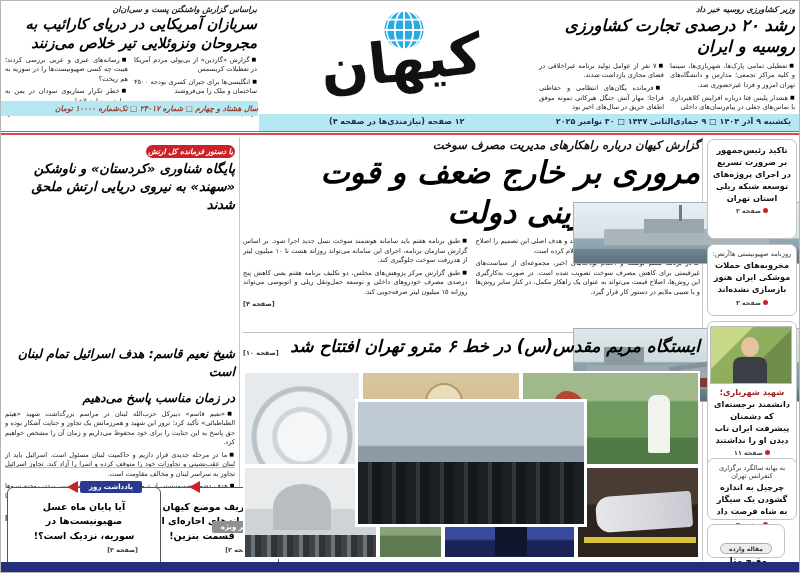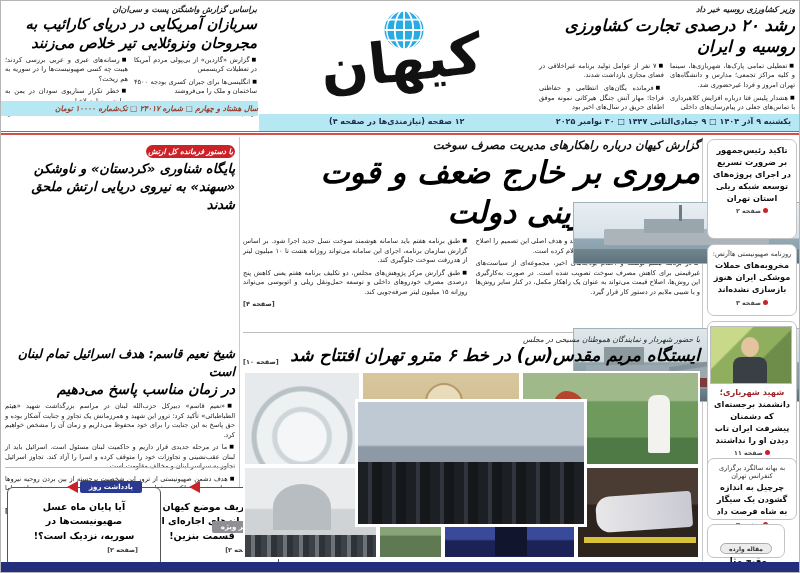--- a/index.html
+++ b/index.html
@@ -140,21 +140,21 @@
       <div style="position:absolute;left:0;bottom:0;width:100%;height:9px;background:#7e3b36;"></div>
       <span style="position:absolute;right:34px;top:2px;font-size:7px;color:#fff;font-weight:bold;">442</span>
     </div>
     <div style="position:absolute;left:30px;bottom:36px;width:40px;height:18px;background:#8c999f;"></div>
     <div style="position:absolute;left:95px;bottom:34px;width:70px;height:5px;background:#85929a;transform:rotate(-8deg);"></div>
     <div style="position:absolute;left:0;bottom:0;width:100%;height:12px;background:linear-gradient(180deg,#6d838d,#59707a);"></div>
   </div>
 
   <div class="abs" style="left:4px;top:344px;width:230px;">
     <div class="headline center" style="font-size:12.5px;line-height:1.45;">شیخ نعیم قاسم: هدف اسرائیل تمام لبنان است</div>
-    <div class="headline center" style="font-size:14px;line-height:1.2;">در زمان مناسب پاسخ می‌دهیم</div>
+    <div class="headline center" style="font-size:12px;line-height:1.2;margin-top:10px;">در زمان مناسب پاسخ می‌دهیم</div>
     <div class="bullet" style="margin-top:4px;">«نعیم قاسم» دبیرکل حزب‌الله لبنان در مراسم بزرگداشت شهید «هیثم الطباطبائی» تأکید کرد: ترور این شهید و همرزمانش یک تجاوز و جنایت آشکار بوده و حق پاسخ به این جنایت را برای خود محفوظ می‌داریم و زمان آن را مشخص خواهیم کرد.</div>
     <div class="bullet">ما در مرحله جدیدی قرار داریم و حاکمیت لبنان مسئول است. اسرائیل باید از لبنان عقب‌نشینی و تجاوزات خود را متوقف کرده و اسرا را آزاد کند. تجاوز اسرائیل تجاوز به سراسر لبنان و مخالف مقاومت است.</div>
     <div class="bullet">هدف دشمن صهیونیستی از ترور این شخصیت برجسته از بین بردن روحیه نیروها بود. این شهید عملکرد حرفه‌ای مهمی در نبرد اخیر با دشمن صهیونیستی داشت اما این هدف محقق نشده و نخواهد شد و ما در همان خط همچنان در حرکت هستیم.</div>
     <div class="ptag" style="text-align:left;">[صفحه آخر]</div>
   </div>
   <div class="abs hrule" style="left:4px;top:466px;width:230px;"></div>
 
   <div class="notebox" style="left:124px;top:486px;width:108px;height:62px;">
     <span class="badge" style="background:#8f9093;margin-top:40px;">خبر ویژه</span>
     <span class="badge-arrow" style="right:78px;"></span>
@@ -162,21 +162,20 @@
     <div class="nb-page">[صفحه ۲]</div>
   </div>
   <div class="notebox" style="left:6px;top:486px;width:108px;height:62px;">
     <span class="badge" style="background:#2b3990;">یادداشت روز</span>
     <span class="badge-arrow" style="right:82px;"></span>
     <div class="nb-head">آیا پایان ماه عسل صهیونیست‌ها در سوریه، نزدیک است؟!</div>
     <div class="nb-page">[صفحه ۲]</div>
   </div>
 
   <div class="abs" style="left:242px;top:334px;width:457px;">
-    <div class="center" style="font-size:7.5px;color:#222;">با حضور شهردار و نمایندگان هموطنان مسیحی در مجلس</div>
     <div style="position:relative;">
       <div class="headline center" style="font-size:17px;line-height:1.3;">ایستگاه مریم مقدس(س) در خط ۶ مترو تهران افتتاح شد</div>
       <span class="ptag" style="position:absolute;left:0;bottom:0;">[صفحه ۱۰]</span>
     </div>
   </div>
 
   <div class="abs" style="left:242px;top:370px;width:457px;height:188px;background:#dcdcdc;">
     <div class="collage-tile" style="left:0;top:0;width:118px;height:95px;
          background:radial-gradient(circle at 50% 70%,#f4f6f7 0 28%,#cfd6da 30% 34%,#eef1f2 36% 52%,#b9c2c7 54% 58%,#e6eaec 60%);"></div>
     <div class="collage-tile" style="left:118px;top:0;width:160px;height:95px;

